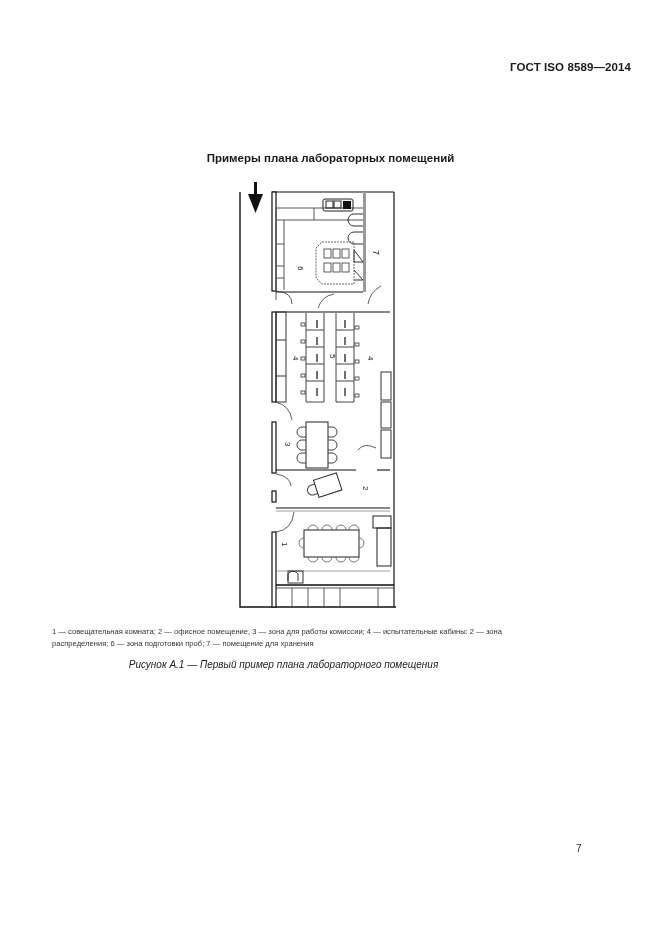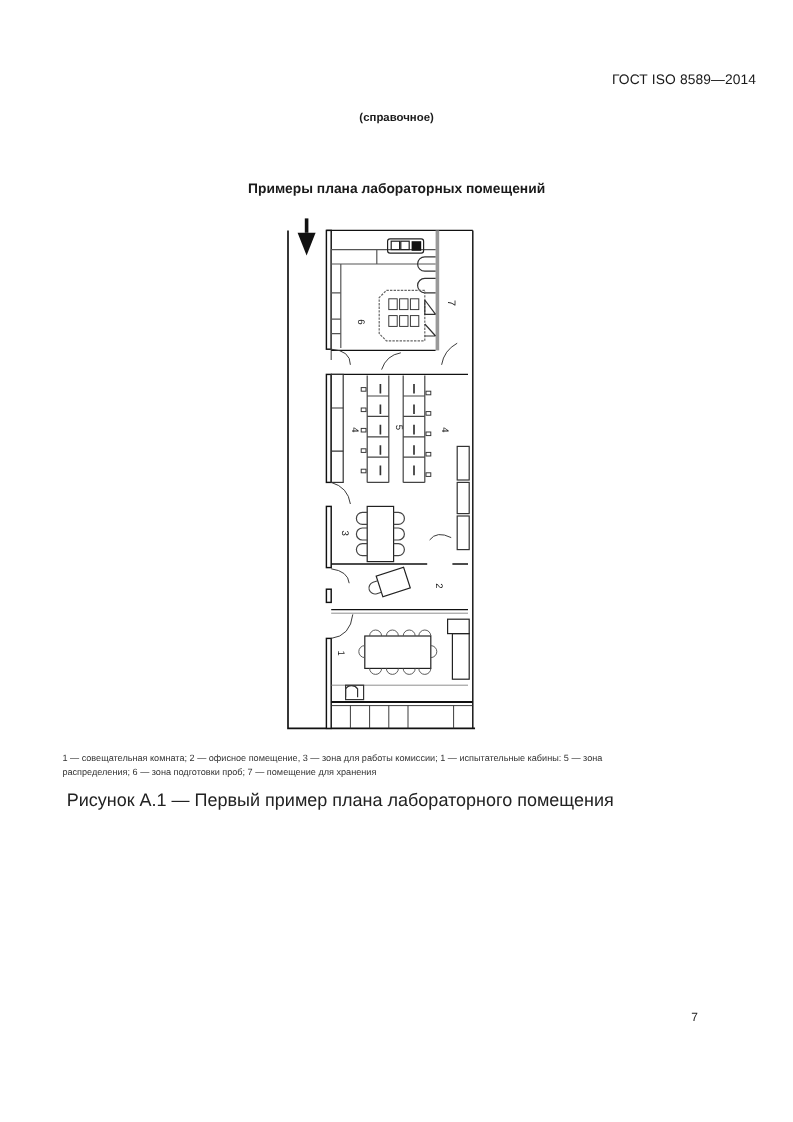--- a/index.html
+++ b/index.html
@@ -13,21 +13,21 @@
       position: relative;
       overflow: hidden;
       font-family: "Liberation Sans", sans-serif;
       color: #1a1a1a;
     }
     .header-code {
       position: absolute;
       left: 466px;
       top: 61px;
       font-size: 11.5px;
-      font-weight: normal;
+      font-weight: bold;
       letter-spacing: 0.1px;
       padding-left: 44px;
     }
     .annex {
       position: absolute;
       left: 0;
       width: 661px;
       top: 93px;
       text-align: center;
       font-size: 9.5px;
@@ -68,41 +68,41 @@
       display: block;
       text-align: left;
       padding-right: 10px;
     }
     .caption {
       position: absolute;
       left: 0;
       width: 567px;
       top: 659px;
       text-align: center;
-      font-size: 15px;
+      font-size: 10px;
       color: #222;
+      font-style: italic;
     }
     .page-number {
       position: absolute;
       left: 576px;
       top: 843px;
       font-size: 10px;
       color: #222;
     }
     svg text {
       font-family: "Liberation Sans", sans-serif;
     }
   </style>
 </head>
 <body>
 
 <div class="header-code">ГОСТ ISO 8589—2014</div>
 
 <div class="annex">
-  <div class="sub">(справочное)</div>
 </div>
 
 <div class="section-title">Примеры плана лабораторных помещений</div>
 
 <div class="plan">
   <svg width="160" height="430" viewBox="0 0 160 430" xmlns="http://www.w3.org/2000/svg" fill="none" stroke="#222" stroke-width="1">
 
     <g>
       <rect x="18" y="2" width="3" height="12" fill="#111" stroke="none"></rect>
       <polygon points="12,14 27,14 19.5,33" fill="#111" stroke="none"></polygon>
@@ -265,19 +265,19 @@
     <line x1="56" y1="408" x2="56" y2="427" stroke="#333" stroke-width="0.8"></line>
     <line x1="72" y1="408" x2="72" y2="427" stroke="#333" stroke-width="0.8"></line>
     <line x1="88" y1="408" x2="88" y2="427" stroke="#333" stroke-width="0.8"></line>
     <line x1="104" y1="408" x2="104" y2="427" stroke="#333" stroke-width="0.8"></line>
     <line x1="142" y1="408" x2="142" y2="427" stroke="#333" stroke-width="0.8"></line>
     <text x="46" y="362" font-size="8" fill="#222" stroke="none" transform="rotate(90 46 362)">1</text>
   </svg>
 </div>
 
 <div class="legend">
-  <span>1 — совещательная комната; 2 — офисное помещение, 3 — зона для работы комиссии; 1 — испытательные кабины: 5 — зона</span>
+  <span>1 — совещательная комната; 2 — офисное помещение, 3 — зона для работы комиссии; 4 — испытательные кабины: 2 — зона</span>
   <span class="line2">распределения; 6 — зона подготовки проб; 7 — помещение для хранения</span>
 </div>
 
 <div class="caption">Рисунок А.1 — Первый пример плана лабораторного помещения</div>
 
 <div class="page-number">7</div>
 
 </body></html>

